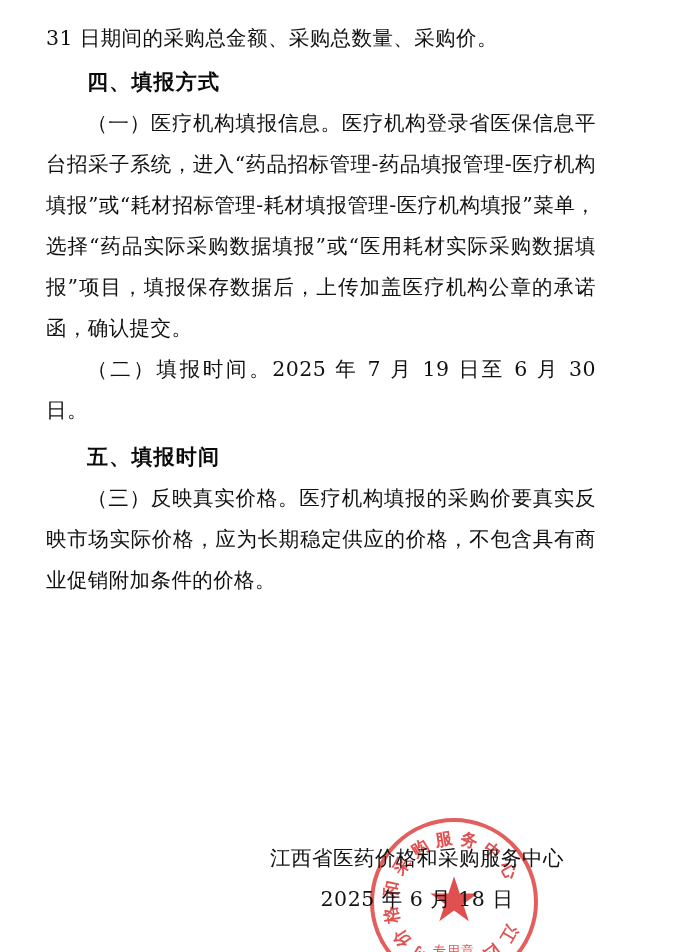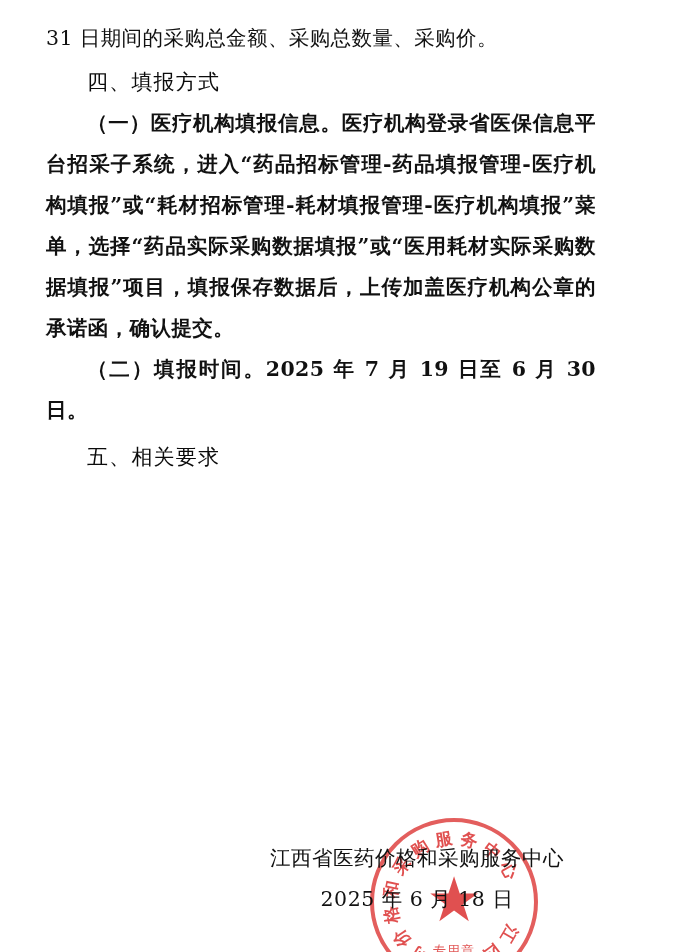--- a/index.html
+++ b/index.html
@@ -26,26 +26,25 @@
     font-size: 20.5px;
     line-height: 41px;
     letter-spacing: 0.4px;
     text-align: justify;
     text-justify: inter-ideograph;
     margin: 0;
     color: #111;
   }
   .indent {
     text-indent: 41px;
-    font-weight: bold;
   }
   .heading {
     font-size: 21px;
     line-height: 41px;
-    font-weight: normal;
+    font-weight: bold;
     text-indent: 41px;
     margin: 0;
     color: #0b0b0b;
     font-family: "DejaVu Sans", "Liberation Sans", sans-serif;
     letter-spacing: 1.2px;
   }
   .gap-s { height: 3px; }
   .gap-m { height: 6px; }
 
   .sign-block {
@@ -141,24 +140,25 @@
   <div class="gap-s"></div>
 
   <h2 class="heading">四、填报方式</h2>
 
   <p class="para indent">（一）医疗机构填报信息。医疗机构登录省医保信息平台招采子系统，进入“药品招标管理-药品填报管理-医疗机构填报”或“耗材招标管理-耗材填报管理-医疗机构填报”菜单，选择“药品实际采购数据填报”或“医用耗材实际采购数据填报”项目，填报保存数据后，上传加盖医疗机构公章的承诺函，确认提交。</p>
 
   <p class="para indent">（二）填报时间。2025 年 7 月 19 日至 6 月 30 日。</p>
 
   <div class="gap-m"></div>
 
-  <h2 class="heading">五、相关要求</h2>
+  <h2 class="heading">五、填报时间</h2>
 
 
 
+  <p class="para indent">（三）反映真实价格。医疗机构填报的采购价要真实反映市场实际价格，应为长期稳定供应的价格，不包含具有商业促销附加条件的价格。</p>
 
   <div class="seal">
     <div class="seal-ring"></div>
     <div class="seal-star">★</div>
     <div class="seal-text" id="seal-arc">
         <span style="transform: translate(55.4px, 32px) rotate(-240deg);">江</span>
         <span style="transform: translate(38.4px, 51.2px) rotate(-216.9deg);">西</span>
         <span style="transform: translate(15.3px, 62.1px) rotate(-193.8deg);">省</span>
         <span style="transform: translate(-34.2px, 54.1px) rotate(-147.7deg);">药</span>
         <span style="transform: translate(-52.7px, 36.4px) rotate(-124.6deg);">价</span>

